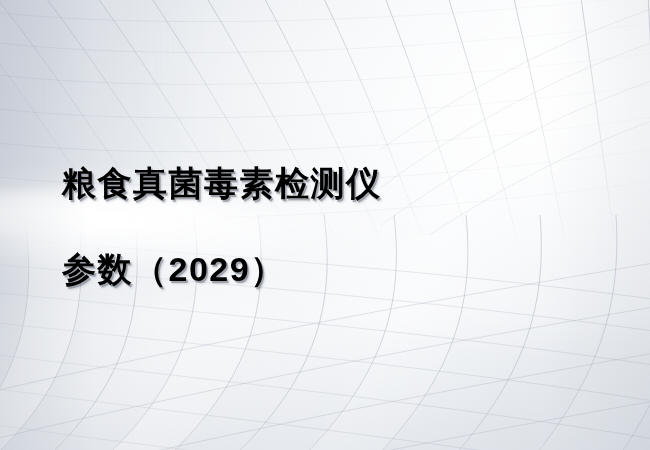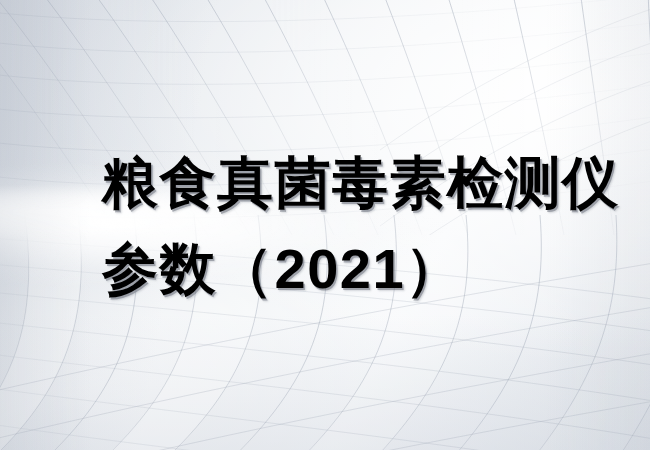--- a/index.html
+++ b/index.html
@@ -52,28 +52,27 @@
 
   
   #title-block {
     position: absolute;
     left: 62px;
     top: 140px;
     width: 540px;
   }
   .title-line {
     color: #000000;
-    font-size: 56px;
+    font-size: 34px;
     font-weight: bold;
     line-height: 86px;
     letter-spacing: 1.5px;
     white-space: nowrap;
     text-shadow: 1.5px 1.5px 0 rgba(90,96,108,0.45),
                  2.5px 2.5px 2px rgba(120,126,138,0.28);
-    margin-left: 40px;
   }
 </style>
 </head>
 <body>
 
 <div id="banner">
 
   <div class="bg-layer" id="bg-base"></div>
   <div class="bg-layer" id="bg-shade-left"></div>
   <div class="bg-layer" id="bg-shade-bottom"></div>
@@ -185,16 +184,16 @@
       <path d="M 660 118 C 570 150 490 194 410 248"></path>
     </g>
   </svg>
 
   <div class="bg-layer" id="bg-sheen"></div>
   <div class="bg-layer" id="bg-sheen2"></div>
   <div class="bg-layer" id="bg-vignette"></div>
 
   <div id="title-block">
     <div class="title-line">粮食真菌毒素检测仪</div>
-    <div class="title-line">参数（2021）</div>
+    <div class="title-line">参数（2029）</div>
   </div>
 
 </div>
 
 </body></html>

